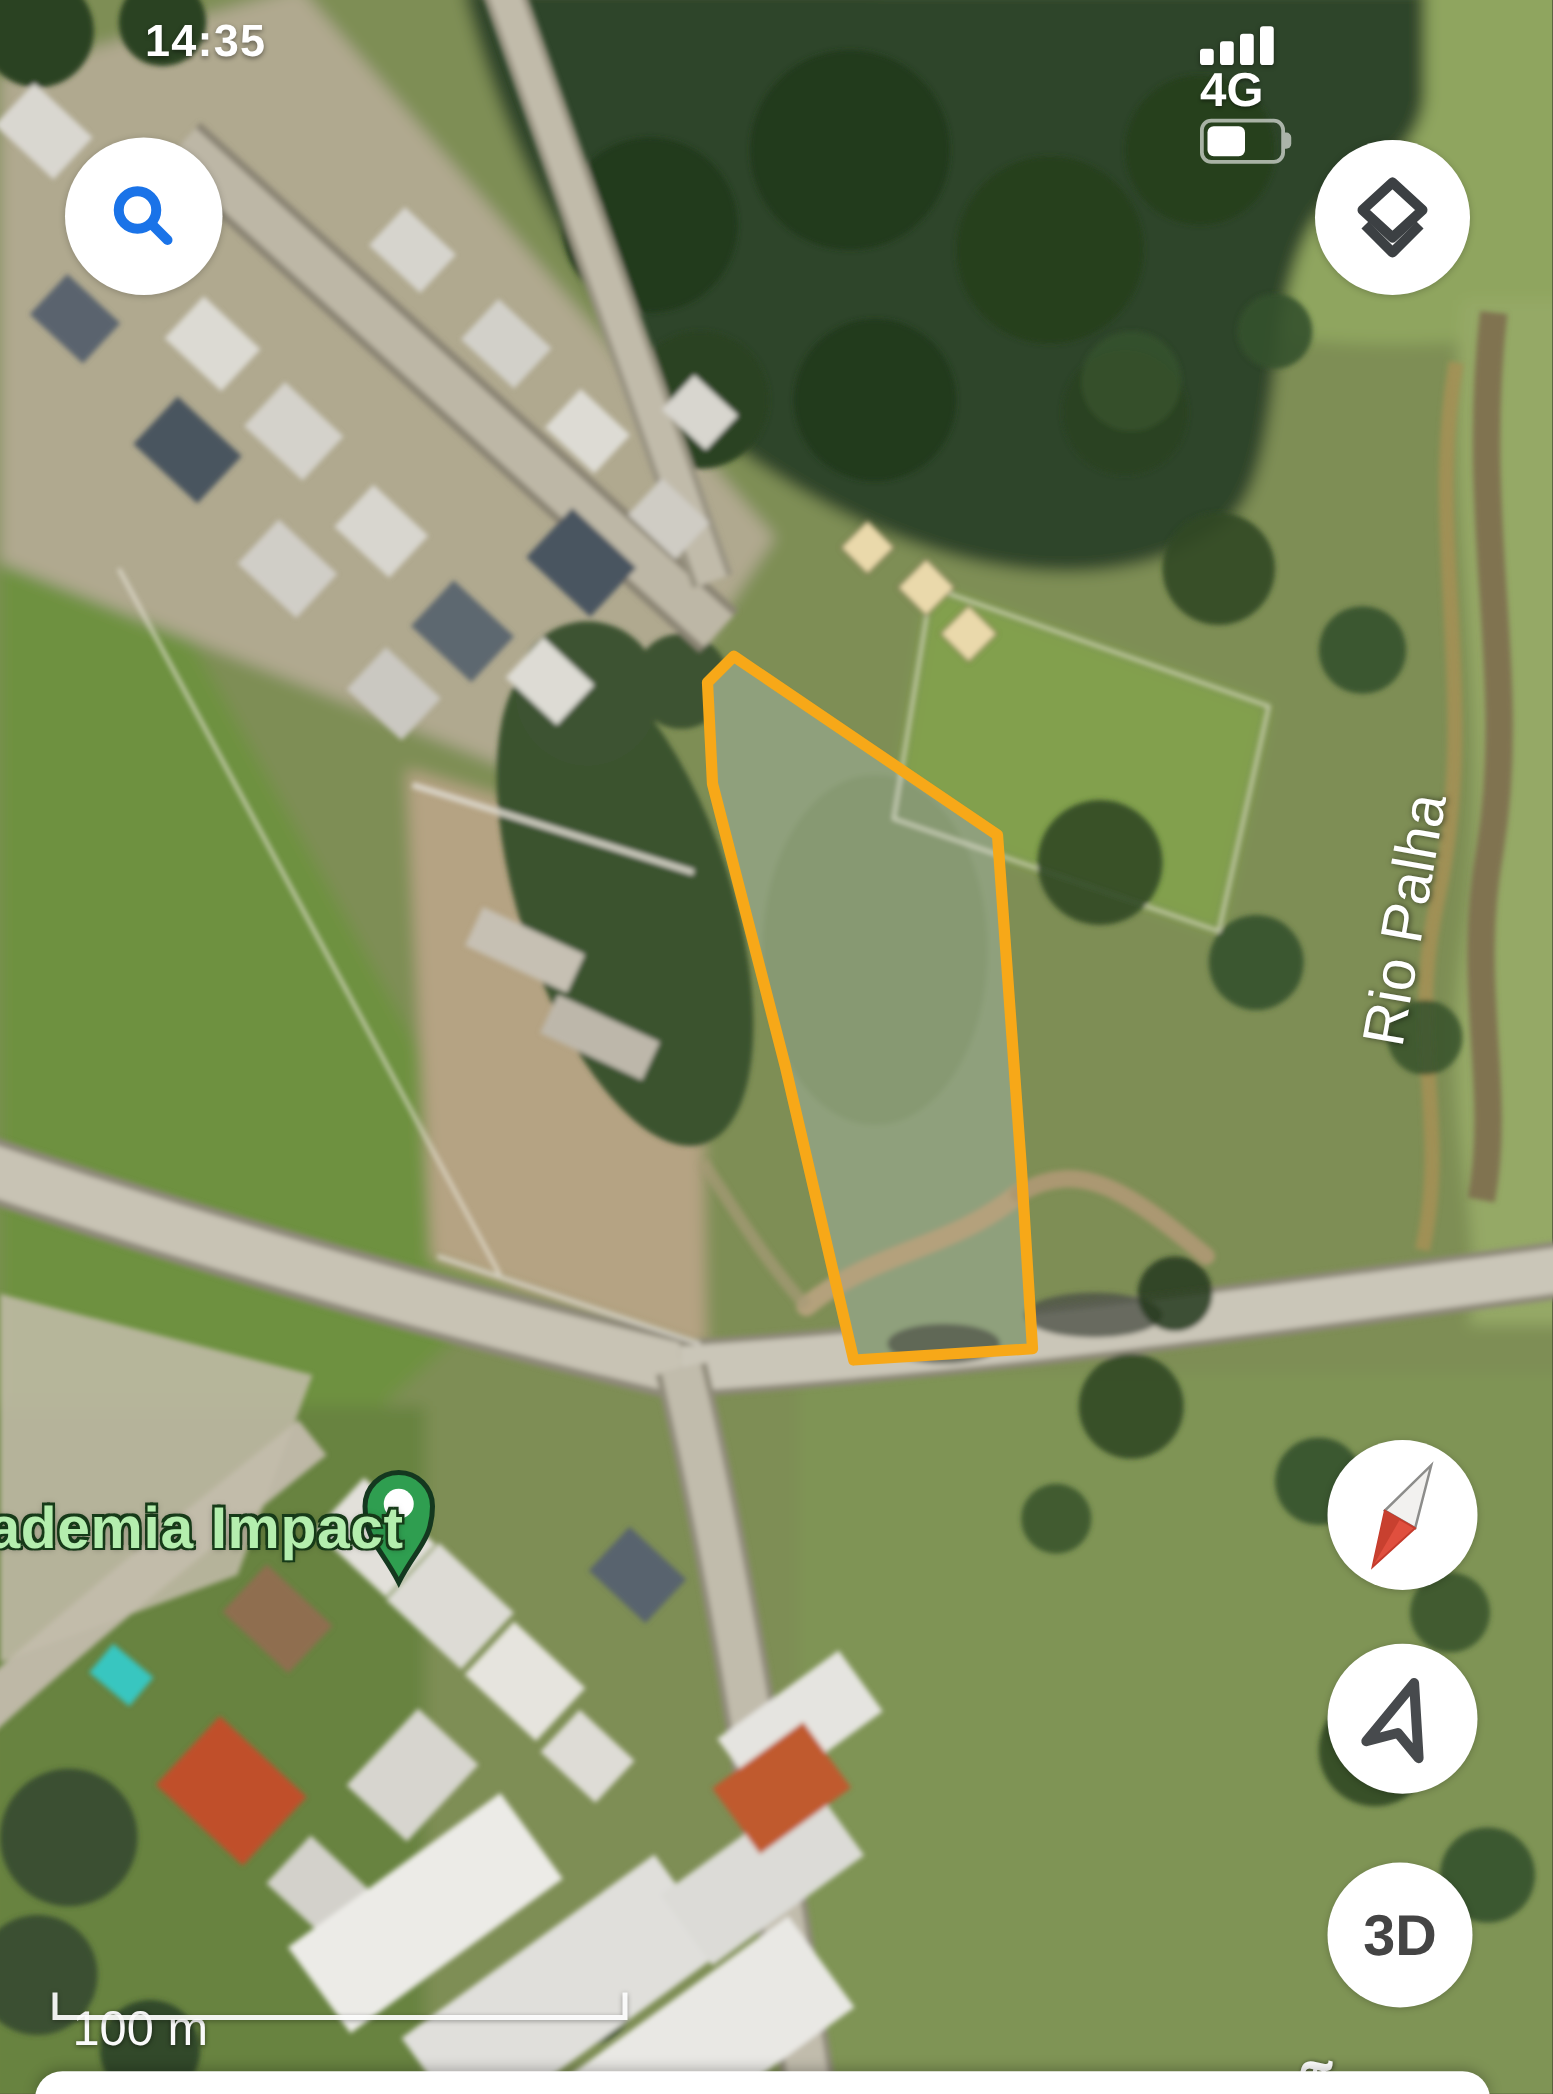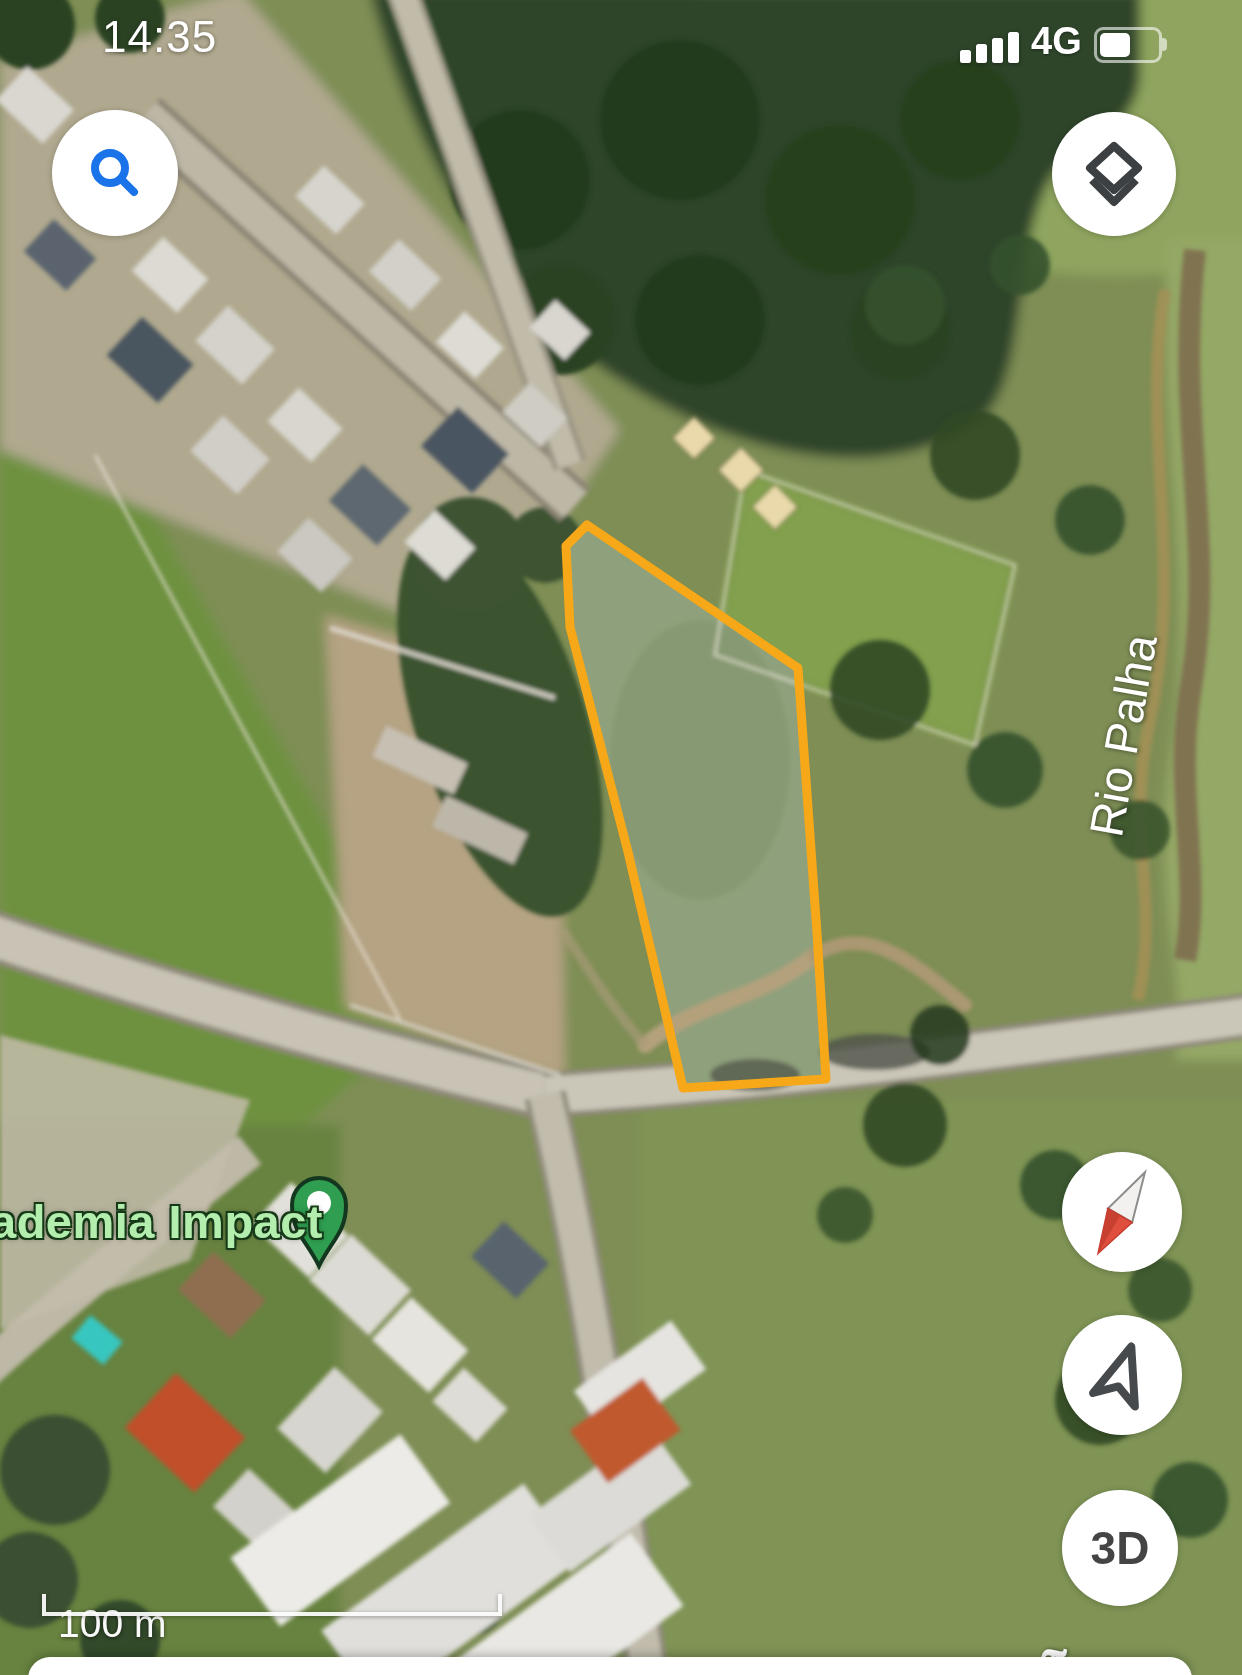--- a/index.html
+++ b/index.html
@@ -4,24 +4,24 @@
 <style>
   html,body{margin:0;padding:0;background:#222;}
   .screen{
     position:relative; width:1242px; height:1675px; overflow:hidden;
     background:#7e8e55; font-family:"Liberation Sans",sans-serif;
     -webkit-user-select:none; user-select:none;
   }
   .screen svg.sat{position:absolute;left:0;top:0;pointer-events:none;}
   
   .time{
-    position:absolute;left:102px;top:12px;color:#fff;font-size:44px;font-weight:400;
+    position:absolute;left:116px;top:12px;color:#fff;font-size:36px;font-weight:700;
     letter-spacing:1px;text-shadow:0 1px 4px rgba(0,0,0,.45);
   }
-  .sb-right{position:absolute;left:960px;top:20px;display:flex;align-items:flex-end;gap:12px;}
+  .sb-right{position:absolute;left:960px;top:20px;display:flex;align-items:flex-start;gap:0;flex-direction:column;}
   .bars{display:flex;align-items:flex-end;gap:5px;height:32px;filter:drop-shadow(0 1px 2px rgba(0,0,0,.4));}
   .bars i{display:block;width:11px;background:#fff;border-radius:2.5px;}
   .bars i:nth-child(1){height:13px}.bars i:nth-child(2){height:19px}
   .bars i:nth-child(3){height:25px}.bars i:nth-child(4){height:31px}
   .net{color:#fff;font-size:38px;font-weight:600;text-shadow:0 1px 3px rgba(0,0,0,.4);}
   .batt{position:relative;width:62px;height:30px;border:3px solid rgba(255,255,255,.6);border-radius:9px;}
   .batt .lvl{position:absolute;left:3px;top:3px;bottom:3px;width:30px;background:#fff;border-radius:5px;}
   .batt .tip{position:absolute;right:-8px;top:8px;width:5px;height:13px;background:rgba(255,255,255,.6);border-radius:0 4px 4px 0;}
   
   .rbtn{

